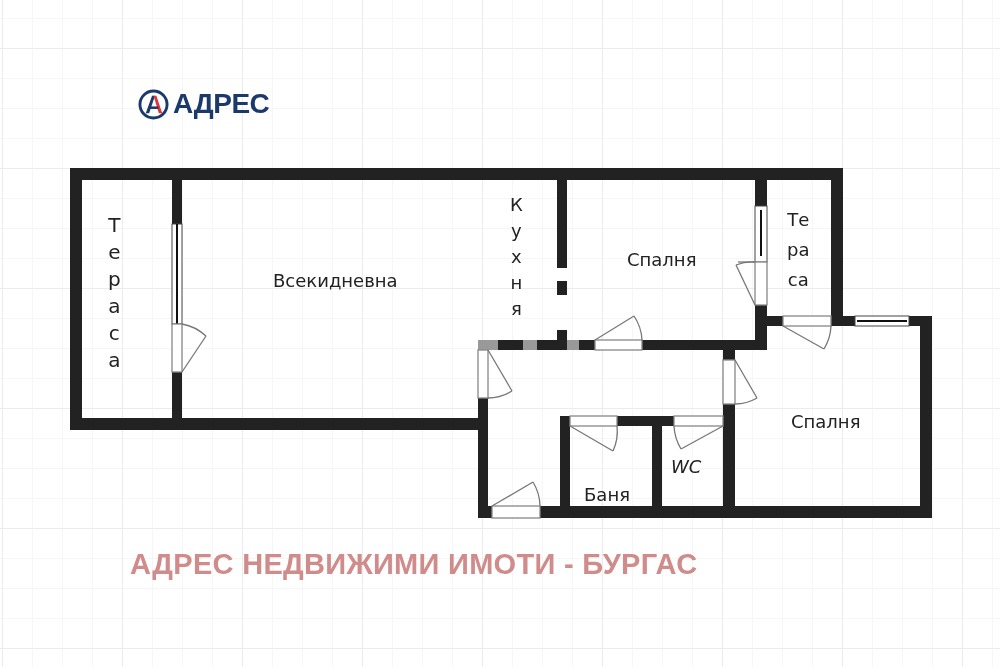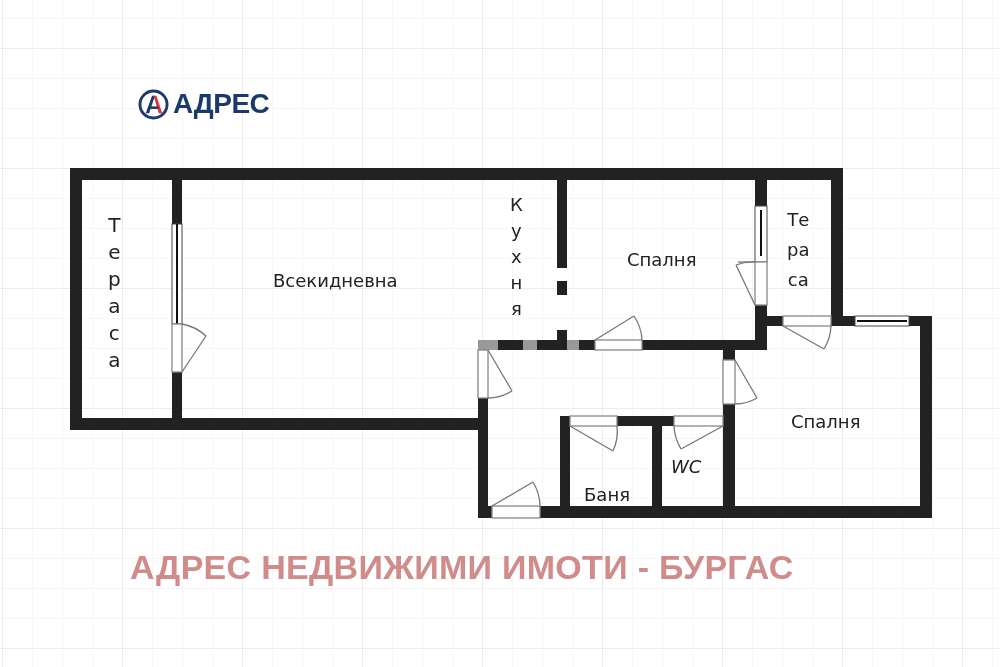--- a/index.html
+++ b/index.html
@@ -14,21 +14,21 @@
     background-size:120px 120px,120px 120px,30px 30px,30px 30px;
     background-position:2px 48px,2px 48px,2px 48px,2px 48px;}
   .logo{position:absolute;left:138px;top:86px;height:36px;display:flex;align-items:center;}
   .logo-mark{width:31px;height:31px;margin-right:4px;}
   .logo-text{font-family:"Liberation Sans",sans-serif;font-weight:bold;font-size:28px;color:#1b3a6b;letter-spacing:-0.5px;line-height:1;}
   .plan{position:absolute;left:0;top:0;width:1000px;height:667px;}
   .room-label{position:absolute;font-family:"DejaVu Sans",sans-serif;font-size:18px;color:#222;line-height:1;white-space:nowrap;}
   .vertical{display:flex;flex-direction:column;align-items:center;}
   .vertical span{display:block;}
   .footer{position:absolute;left:130px;top:548px;font-family:"Liberation Sans",sans-serif;font-weight:bold;
-    font-size:34px;color:#d08b8b;letter-spacing:0.3px;white-space:nowrap;}
+    font-size:29px;color:#d08b8b;letter-spacing:0.3px;white-space:nowrap;}
 </style>
 </head>
 <body>
 
 <div class="grid"></div>
 
 <div class="logo">
   <svg class="logo-mark" viewBox="0 0 32 32">
     <circle cx="16" cy="16" r="14" fill="none" stroke="#1b3a6b" stroke-width="3"></circle>
     <path d="M8 25 L14.5 7 L17.5 7 L11.5 25 Z" fill="#1b3a6b"></path>

